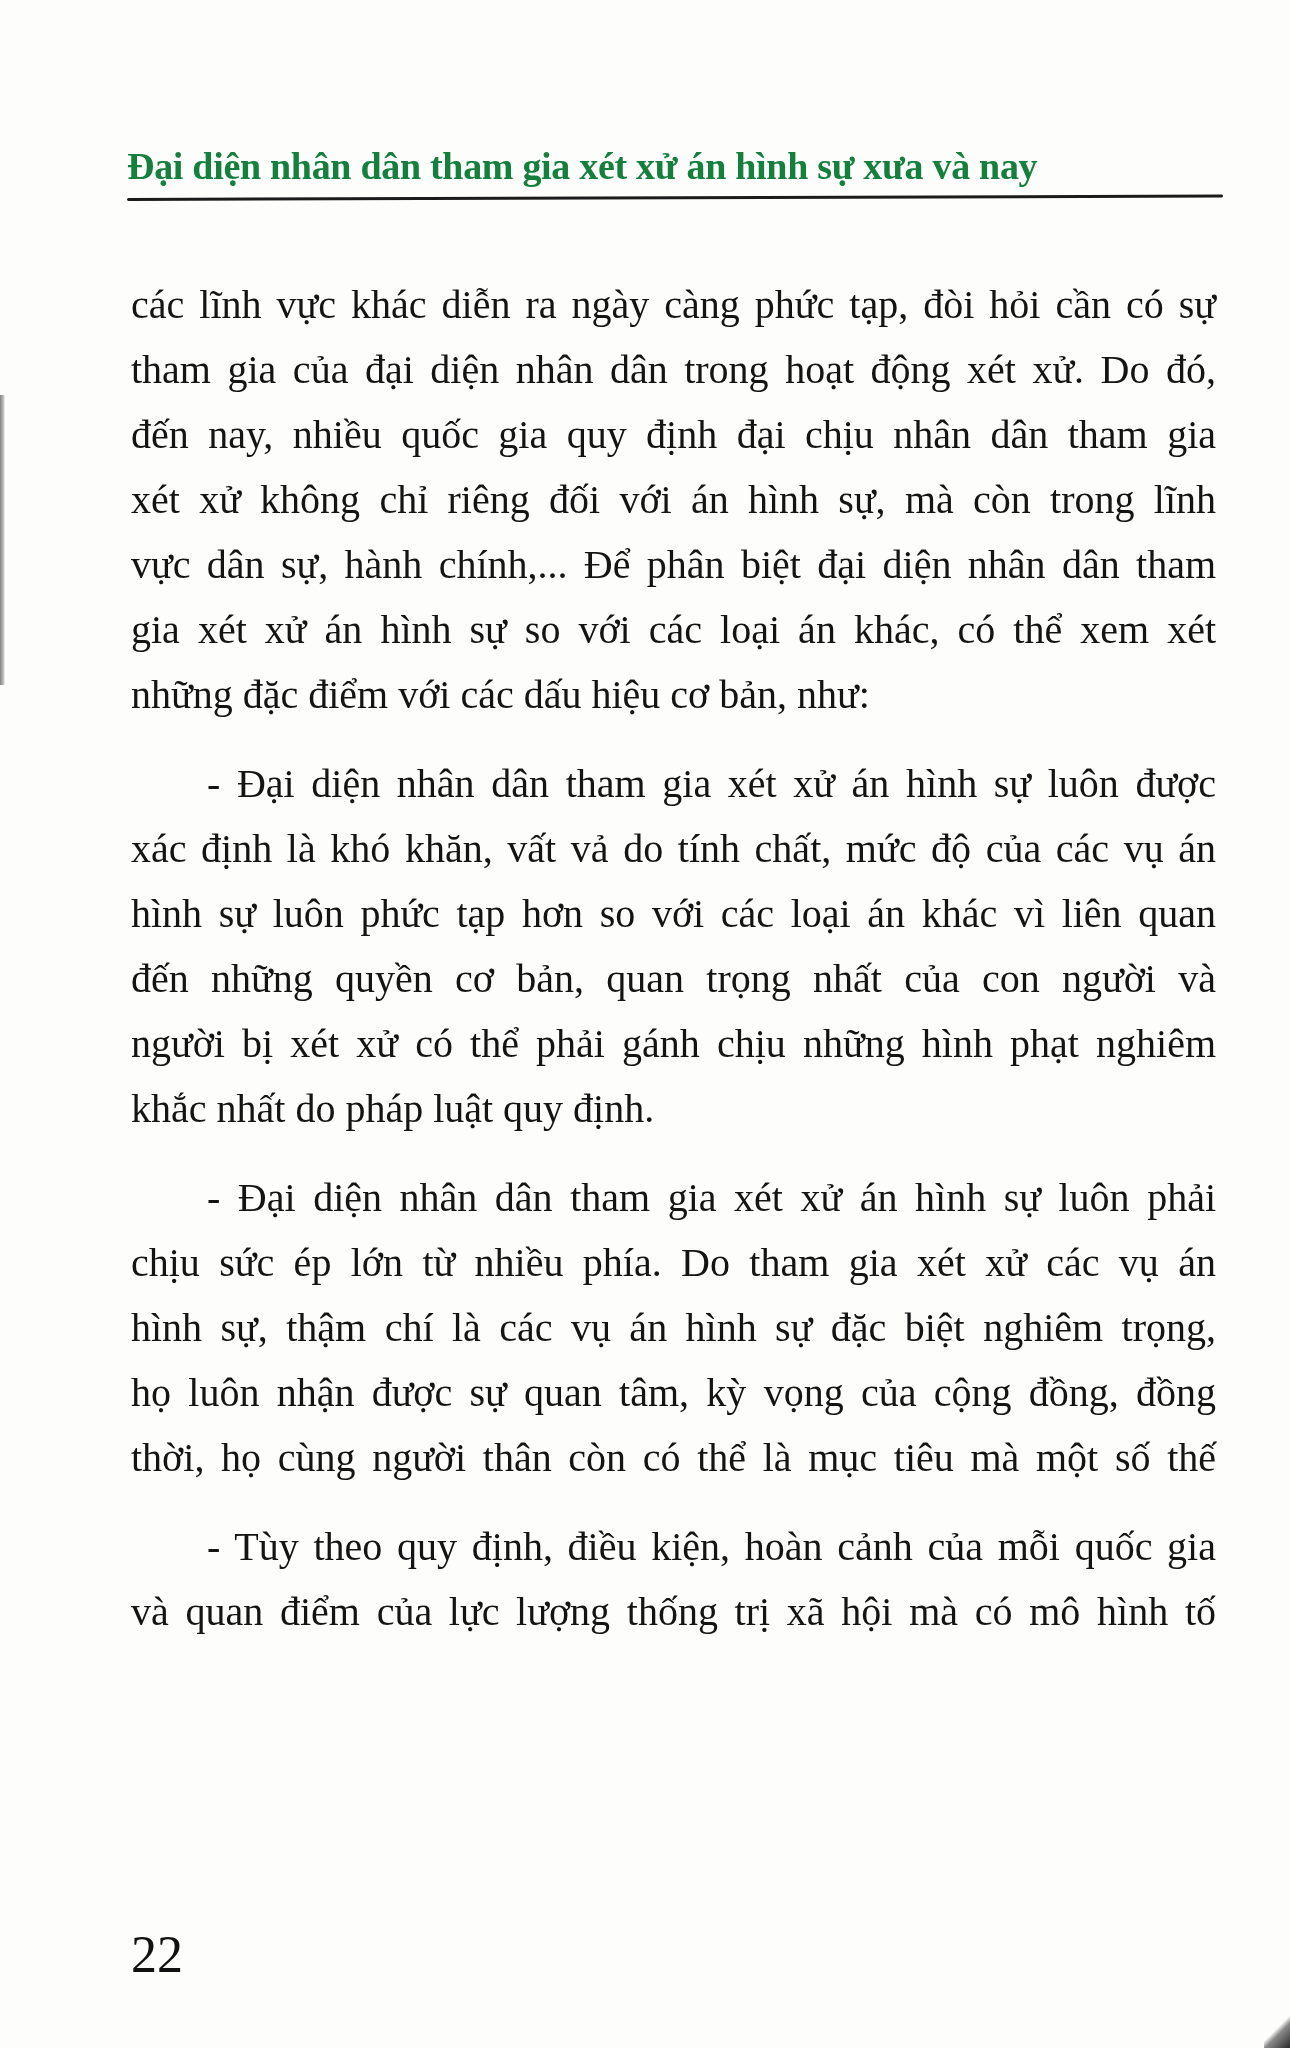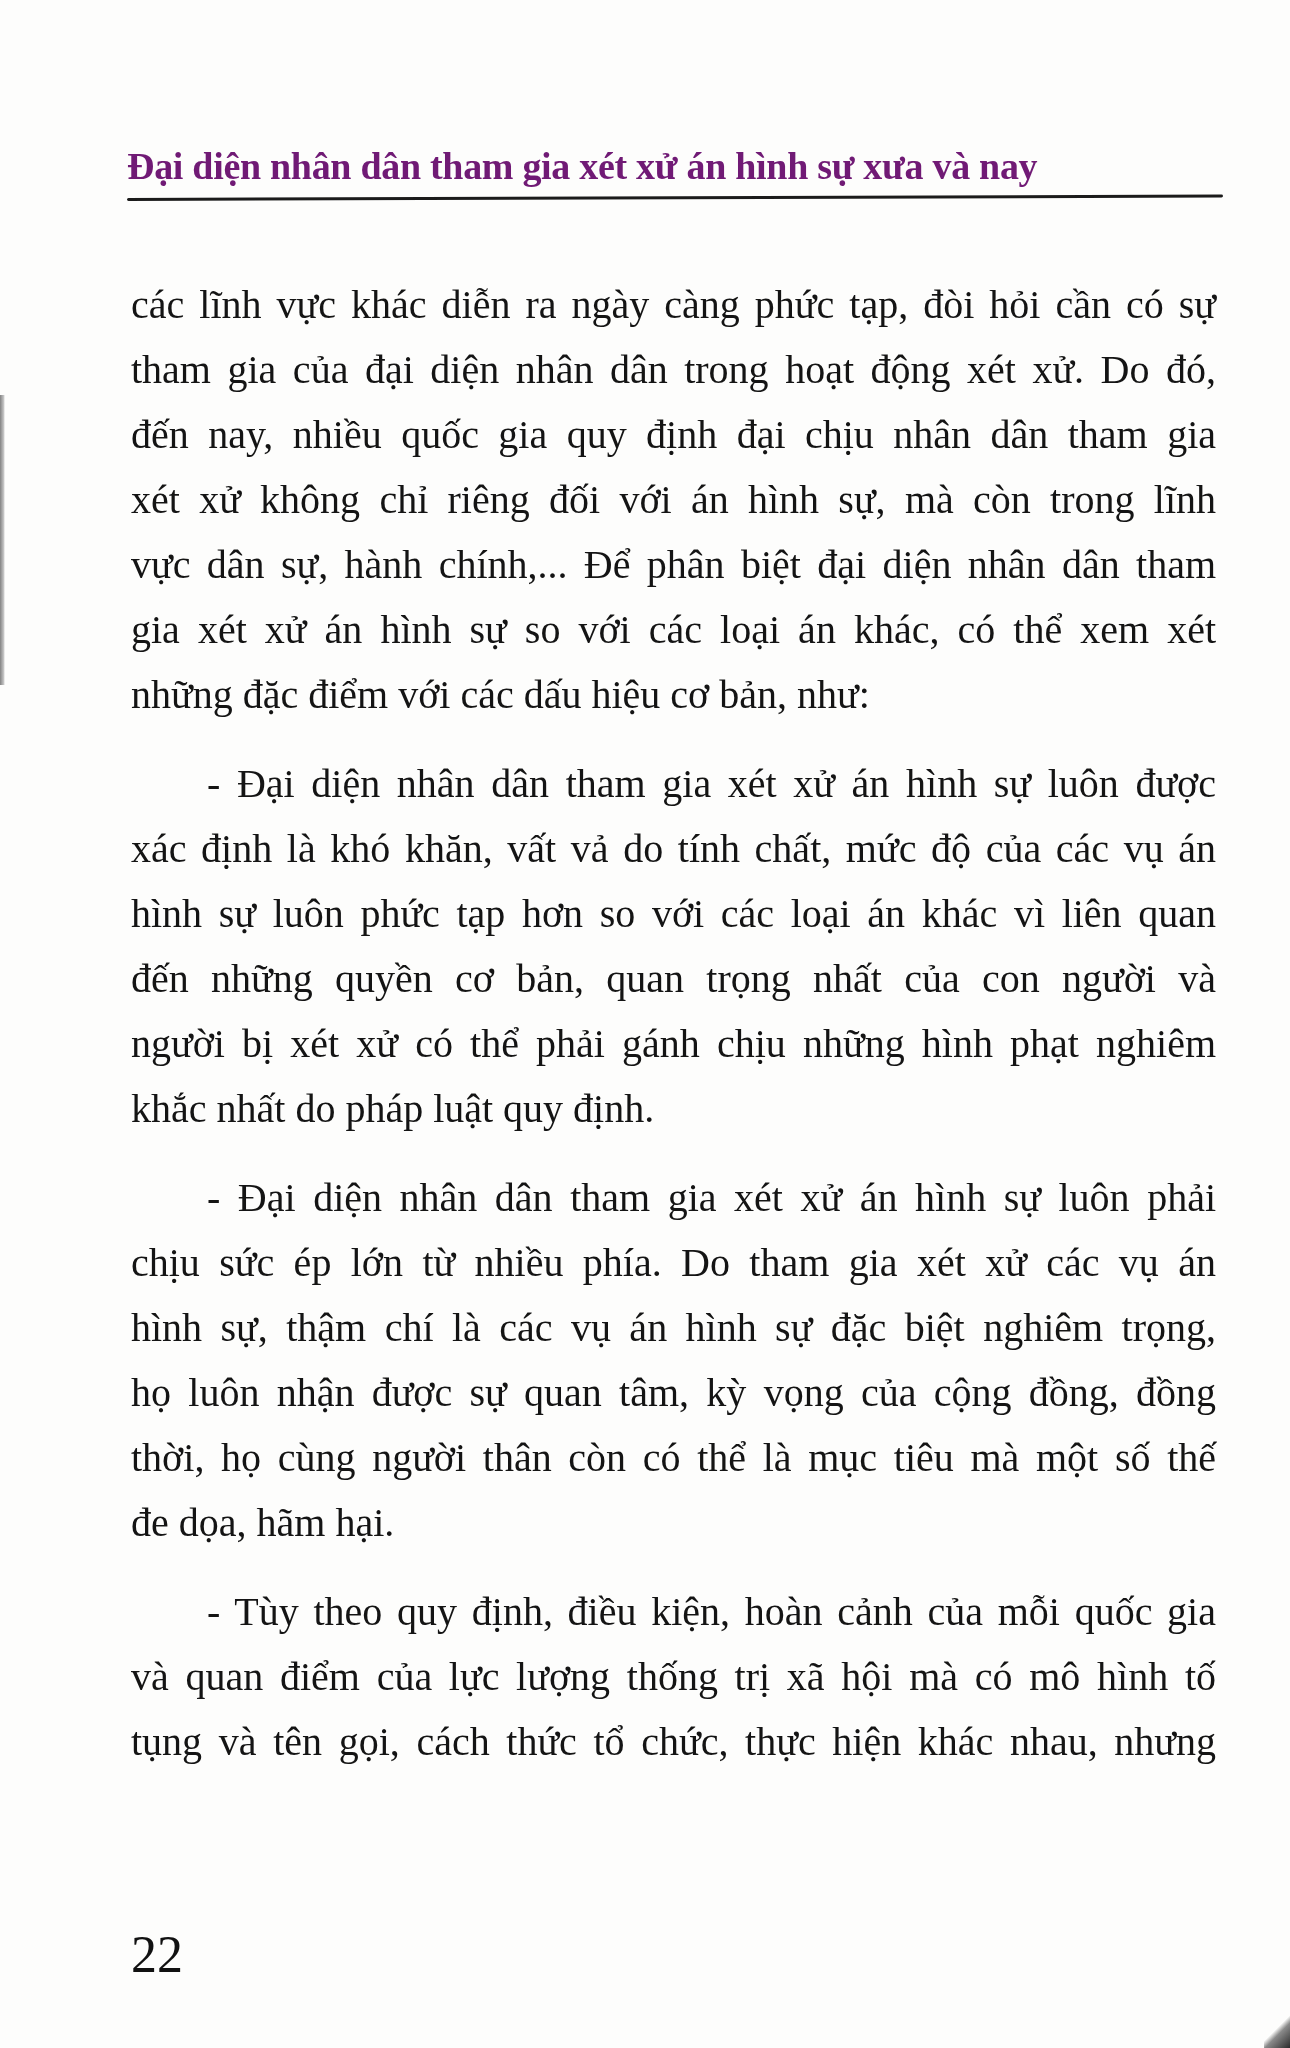--- a/index.html
+++ b/index.html
@@ -39,21 +39,21 @@
       top: 140px;
       width: 1096px;
     }
     .running-head-title {
       font-family: "Liberation Serif", "DejaVu Serif", serif;
       font-weight: bold;
       font-size: 38px;
       line-height: 52px;
       letter-spacing: -0.3px;
       white-space: nowrap;
-      color: #701a75;
+      color: #15803d;
     }
     .running-head-rule {
       margin-top: 6px;
       height: 3px;
       background: #1b1b1b;
       transform: rotate(-0.18deg);
       transform-origin: left center;
       border-radius: 2px;
     }
     .body-text {
@@ -123,24 +123,22 @@
     <span class="line">người bị xét xử có thể phải gánh chịu những hình phạt nghiêm</span>
     <span class="line last">khắc nhất do pháp luật quy định.</span>
   </p>
 
   <p class="para">
     <span class="line indent">- Đại diện nhân dân tham gia xét xử án hình sự luôn phải</span>
     <span class="line">chịu sức ép lớn từ nhiều phía. Do tham gia xét xử các vụ án</span>
     <span class="line">hình sự, thậm chí là các vụ án hình sự đặc biệt nghiêm trọng,</span>
     <span class="line">họ luôn nhận được sự quan tâm, kỳ vọng của cộng đồng, đồng</span>
     <span class="line">thời, họ cùng người thân còn có thể là mục tiêu mà một số thế</span>
-    <span class="line last">đe dọa, hãm hại.</span>
   </p>
 
   <p class="para">
     <span class="line indent">- Tùy theo quy định, điều kiện, hoàn cảnh của mỗi quốc gia</span>
     <span class="line">và quan điểm của lực lượng thống trị xã hội mà có mô hình tố</span>
-    <span class="line">tụng và tên gọi, cách thức tổ chức, thực hiện khác nhau, nhưng</span>
   </p>
 
 </main>
 
 <footer class="page-number">22</footer>
 
 </body></html>

